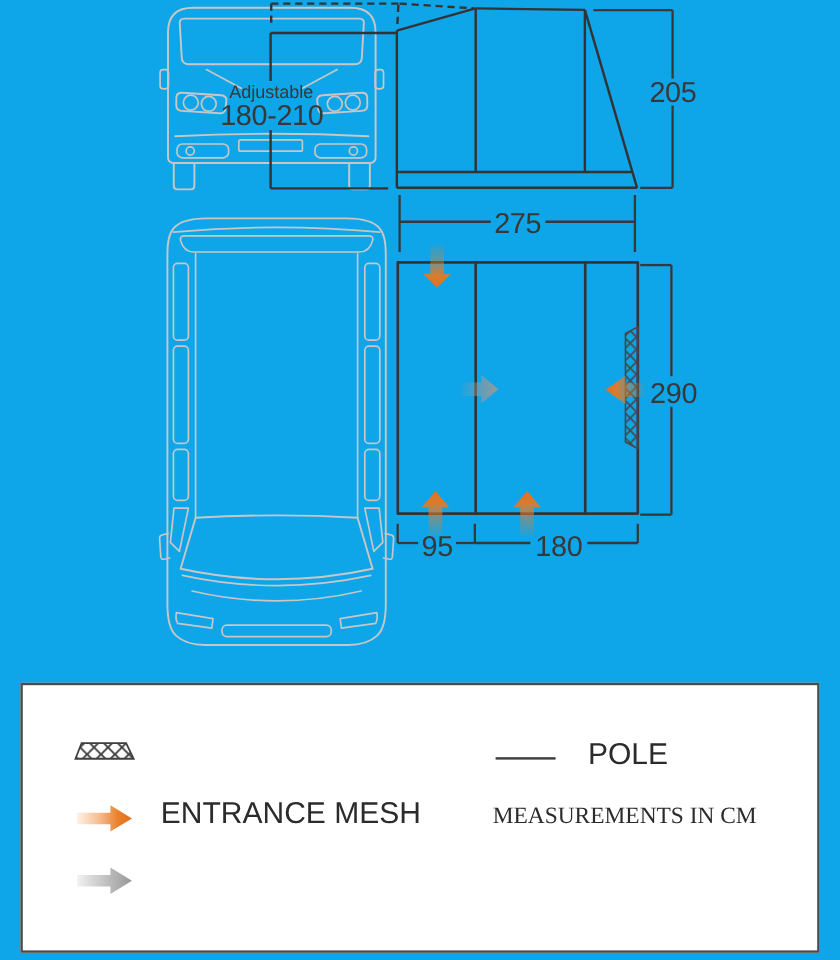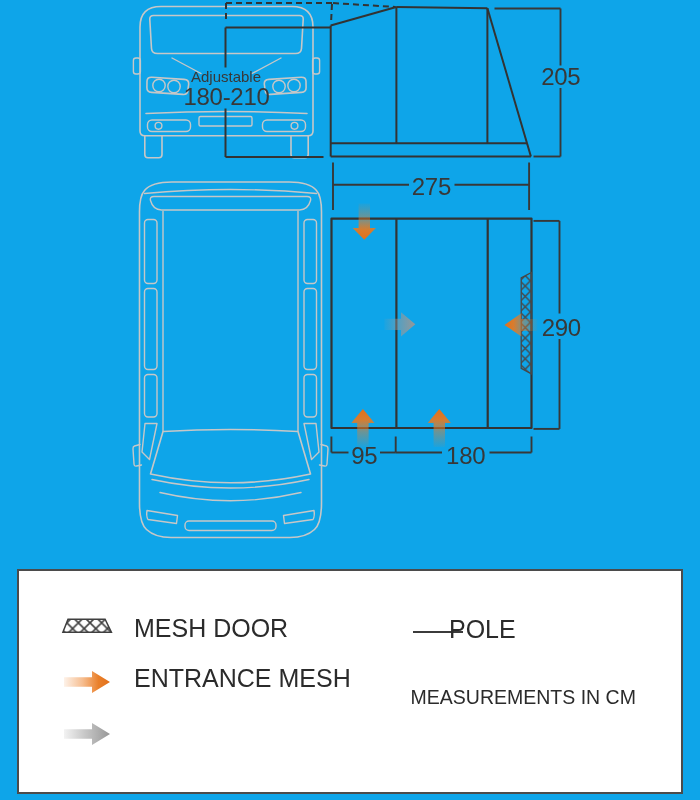--- a/index.html
+++ b/index.html
@@ -177,21 +177,20 @@
   </g>
   <text class="dim-text" x="364.3" y="463.5" text-anchor="middle">95</text>
   <text class="dim-text" x="465.7" y="463.5" text-anchor="middle">180</text>
 </svg>
 
 
 <div class="legend">
   <svg class="swatch" style="left:42px;top:46px;" width="54" height="18" viewBox="0 0 54 18">
     <polygon points="7,2.2 44.1,2.2 50.4,15.3 1.9,15.3" fill="url(#meshPatBig)" stroke="#3f3f3f" stroke-width="1.5"></polygon>
   </svg>
-  <div class="lbl" style="left:115px;top:45.4px;">MESH DOOR</div>
 
   <svg class="swatch" style="left:45px;top:98.5px;" width="48" height="24" viewBox="0 0 48 24">
     <path fill="url(#gOrangeRightLg)" d="M0,7.2 L28,7.2 L28,1 L46,12 L28,23 L28,16.8 L0,16.8 Z"></path>
     <defs>
       <linearGradient id="gOrangeRightLg" x1="0" y1="0" x2="1" y2="0">
         <stop offset="0" stop-color="#ed7d23" stop-opacity="0.1"></stop>
         <stop offset="0.4" stop-color="#ed7d23" stop-opacity="0.5"></stop>
         <stop offset="0.75" stop-color="#e8791f" stop-opacity="0.95"></stop>
         <stop offset="1" stop-color="#e2701a"></stop>
       </linearGradient>
@@ -202,18 +201,18 @@
       </linearGradient>
     </defs>
   </svg>
   <div class="lbl" style="left:115px;top:95.4px;">ENTRANCE MESH</div>
 
   <svg class="swatch" style="left:45px;top:150.5px;" width="48" height="24" viewBox="0 0 48 24">
     <path fill="url(#gGreyRightLg)" d="M0,7.2 L28,7.2 L28,1 L46,12 L28,23 L28,16.8 L0,16.8 Z"></path>
   </svg>
 
   <div class="pole-line" style="left:394px;top:60px;width:50px;"></div>
-  <div class="lbl" style="left:430px;top:46.4px;text-align:center;">POLE</div>
-
-  <div class="note" style="left:391.6px;top:117px;">MEASUREMENTS IN CM</div>
+  <div class="lbl" style="left:471px;top:46.4px;text-align:center;">POLE</div>
+
+  <div class="note" style="left:391.6px;top:100px;font-family:Liberation Serif, serif;">MEASUREMENTS IN CM</div>
 </div>
 
 </div>
 
 </body></html>

